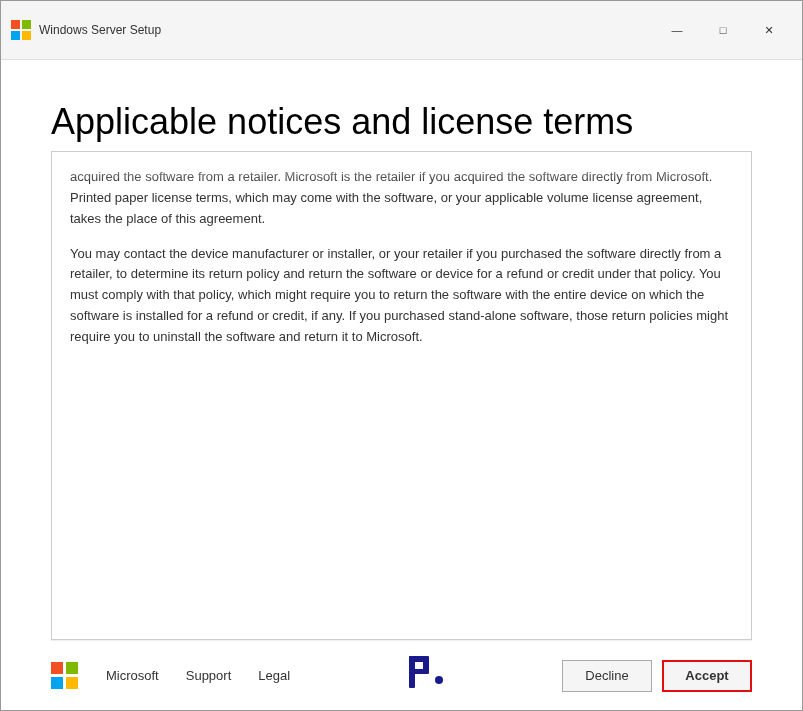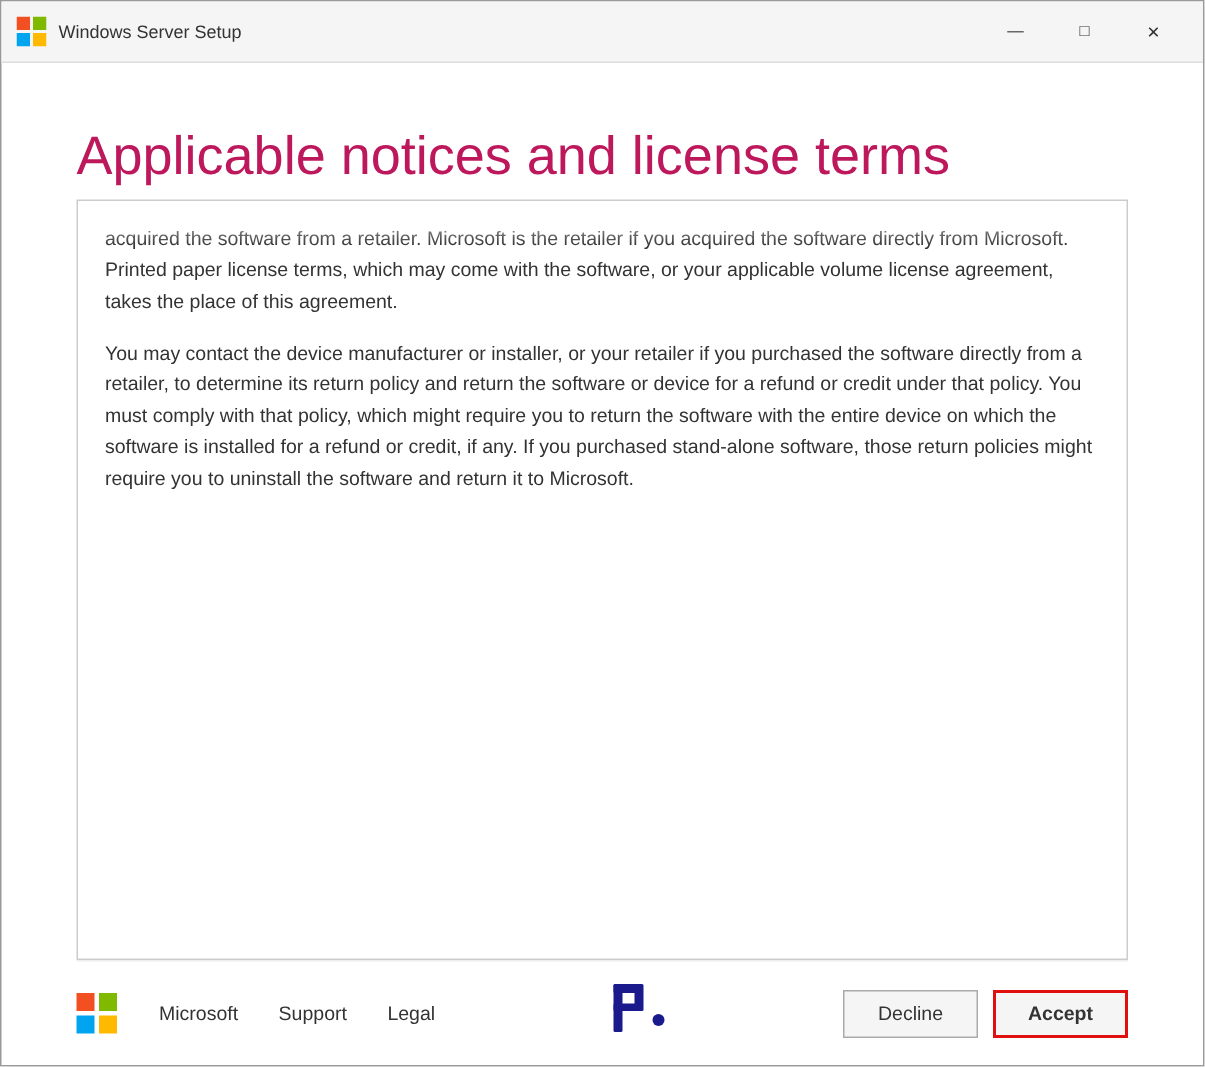--- a/index.html
+++ b/index.html
@@ -22,21 +22,21 @@
       width: 803px;
       height: 711px;
       background: #ffffff;
       border: 1px solid #999;
       display: flex;
       flex-direction: column;
       box-shadow: 2px 2px 8px rgba(0,0,0,0.3);
     }
 
     .titlebar {
-      height: 41px;
+      height: 59px;
       background: #f5f5f5;
       border-bottom: 1px solid #ddd;
       display: flex;
       align-items: center;
       padding: 0 10px;
       user-select: none;
       flex-shrink: 0;
     }
 
     .titlebar-icon {
@@ -74,21 +74,21 @@
       flex: 1;
       display: flex;
       flex-direction: column;
       padding: 40px 50px 0 50px;
       overflow: hidden;
     }
 
     .page-title {
       font-size: 36px;
       font-weight: 300;
-      color: #be185d;
+      color: #000000;
       margin-bottom: 8px;
       line-height: 1.2;
     }
 
     .page-subtitle {
       font-size: 13px;
       color: #333;
       margin-bottom: 20px;
     }
 

